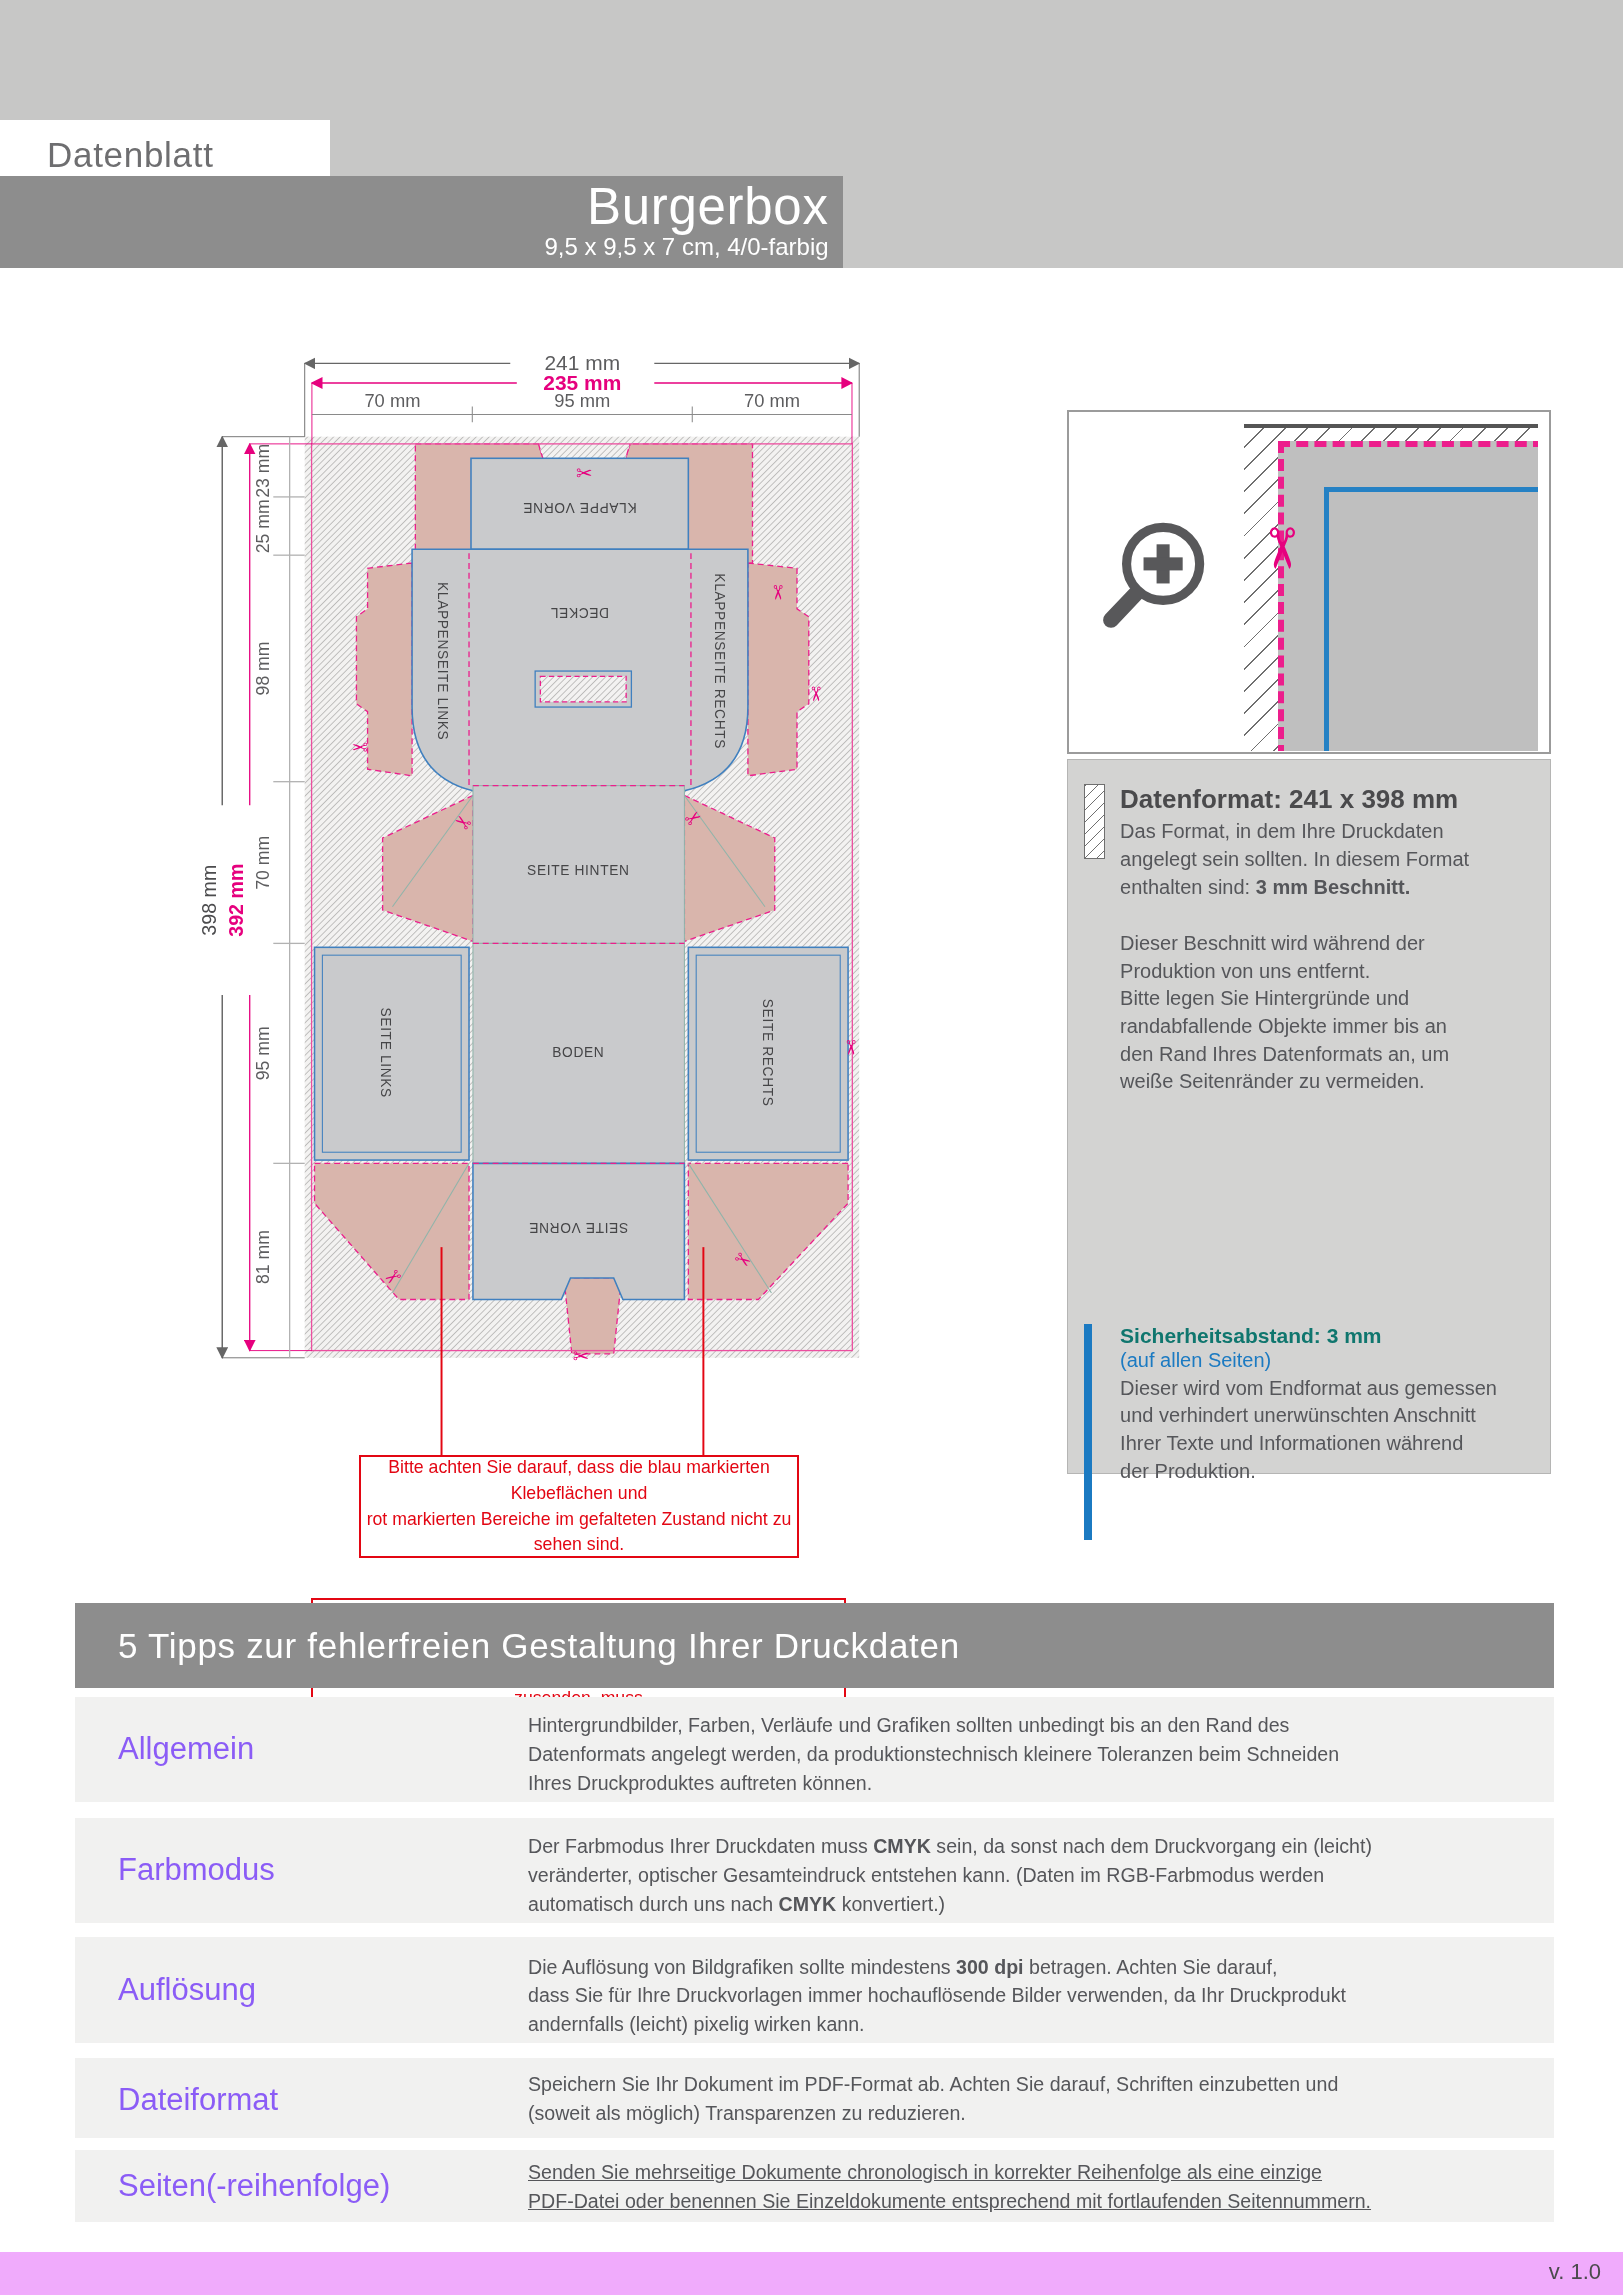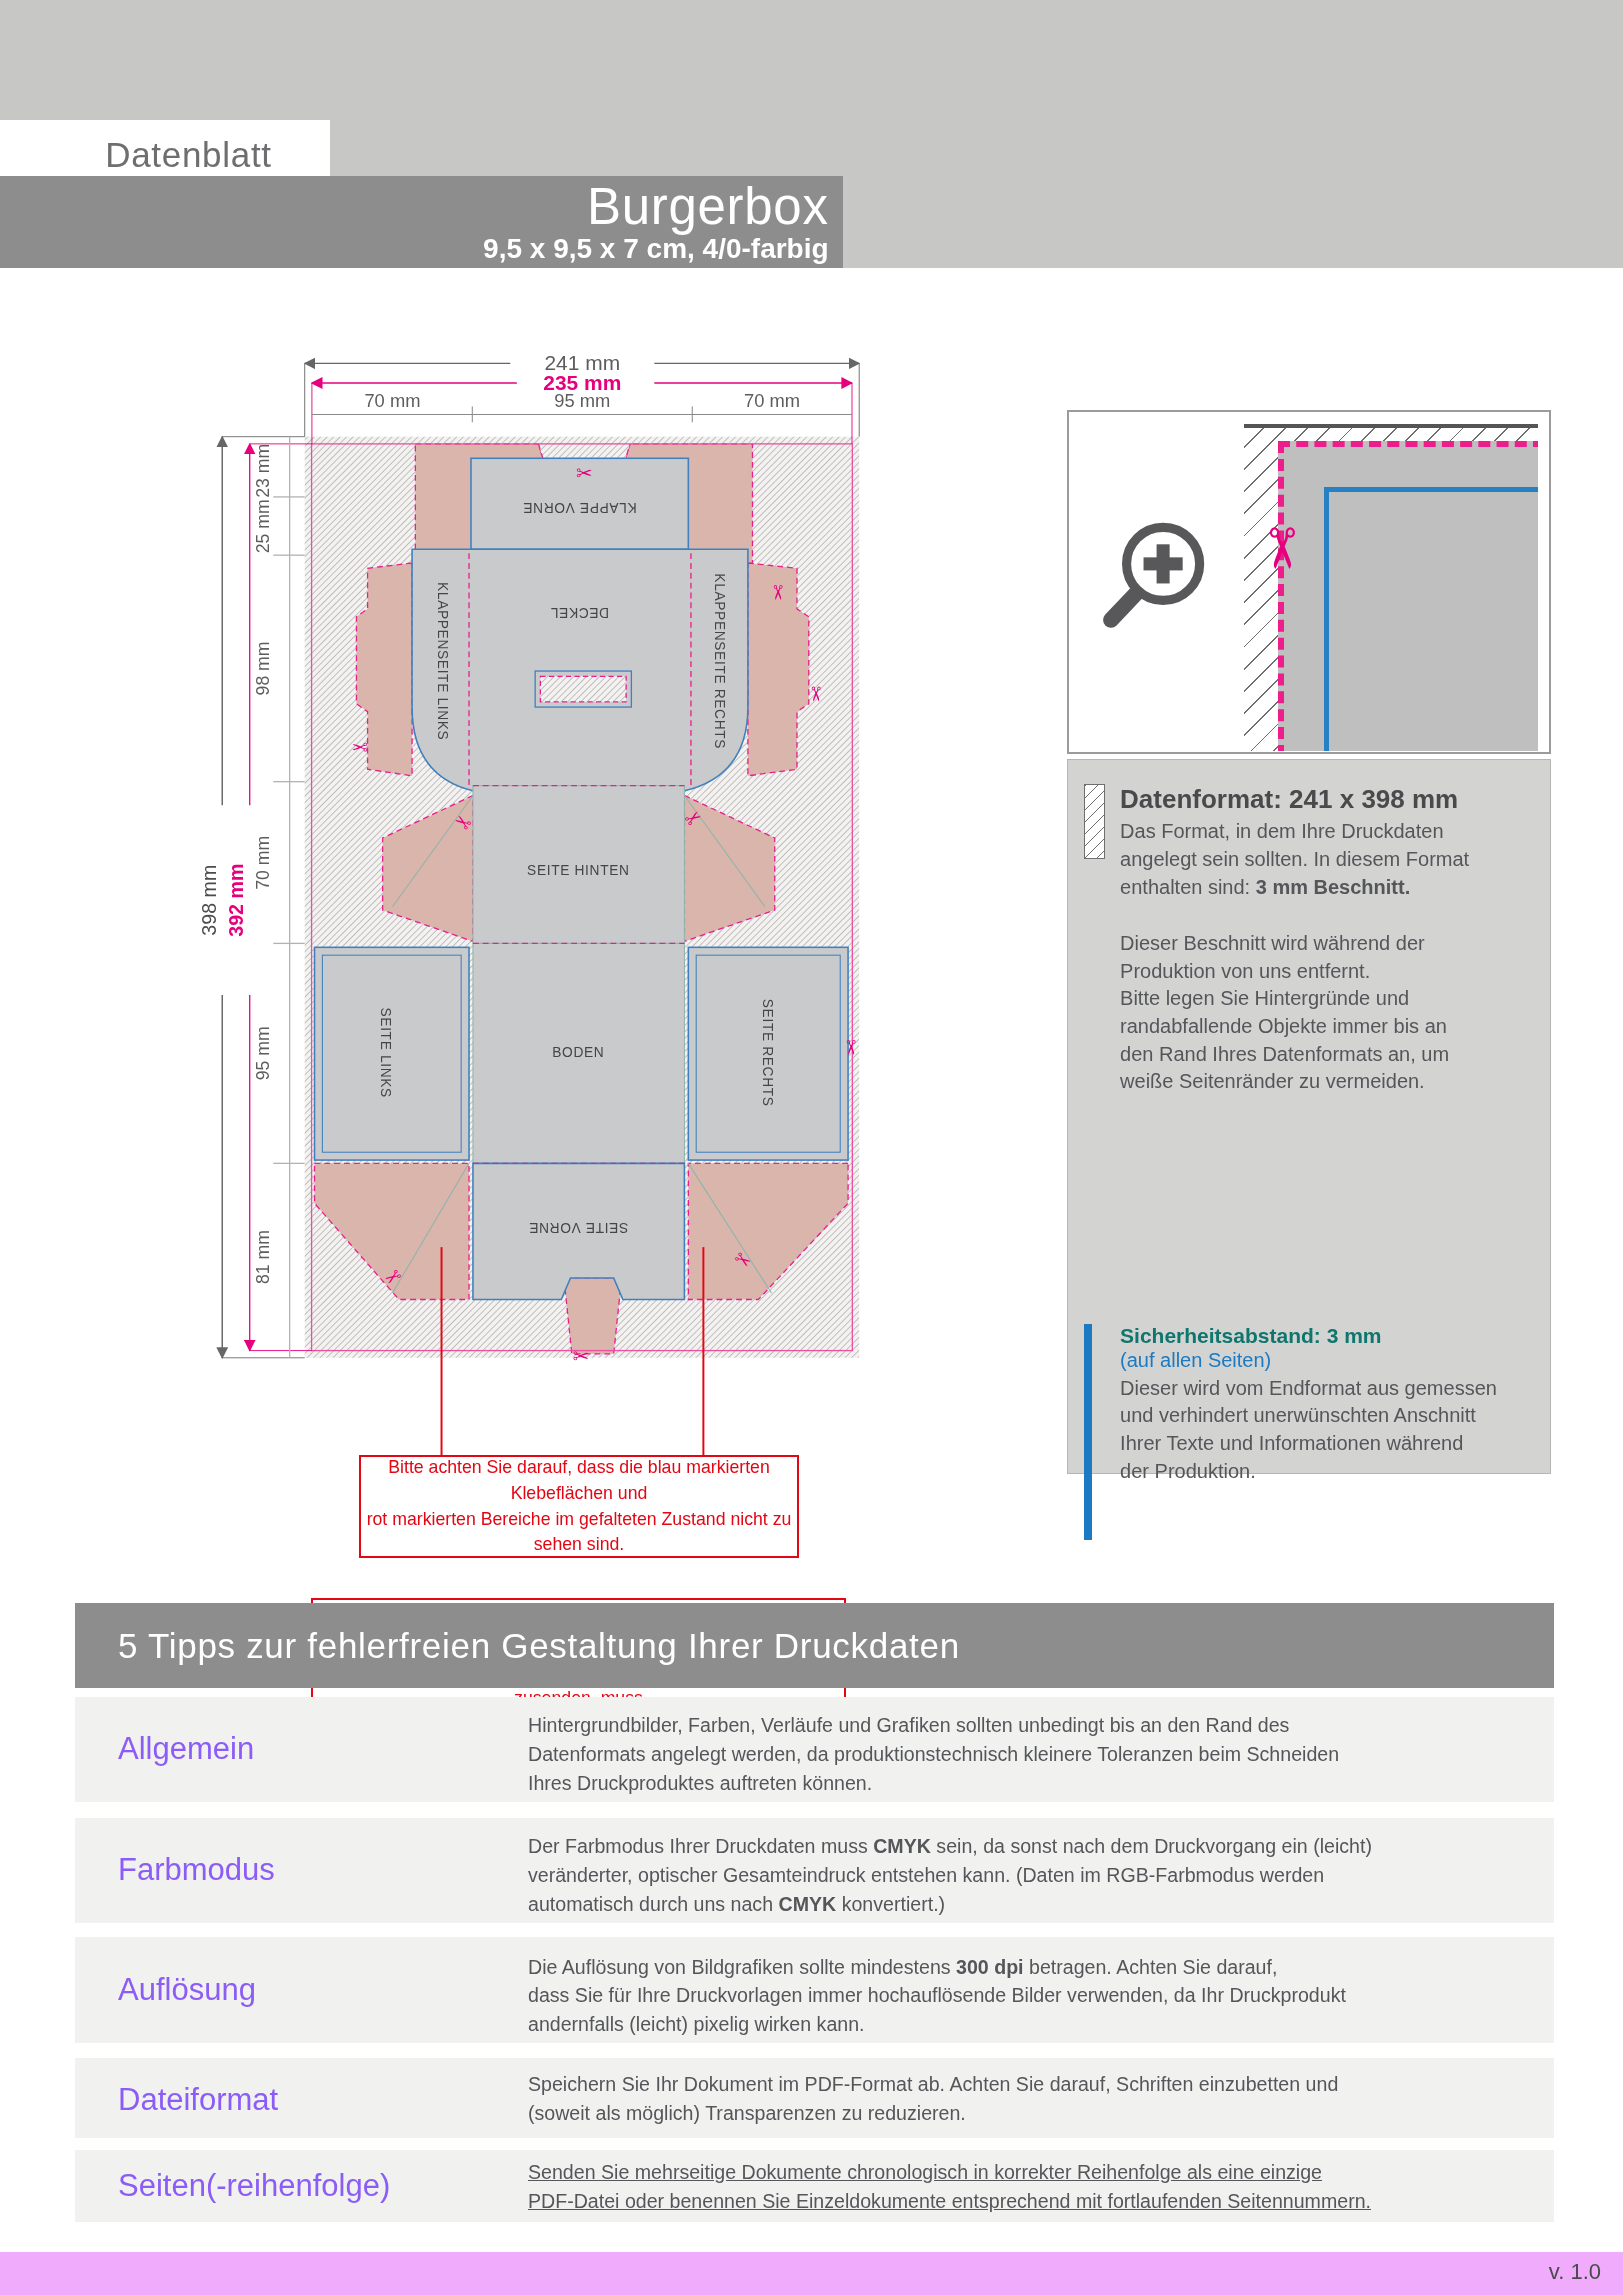--- a/index.html
+++ b/index.html
@@ -2,25 +2,25 @@
 <html style="font-size:10.5px"><head>
 <meta charset="utf-8">
 <style>
   html,body{margin:0;padding:0;}
   body{width:1623px;height:2295px;background:#ffffff;font-family:"Liberation Sans",sans-serif;position:relative;}
   .abs{position:absolute;}
   .pre{white-space:pre-line;}
 
   
   .top-band{left:0;top:0;width:1623px;height:268px;background:#c7c7c6;}
-  .datenblatt-box{left:0;top:120px;width:330px;height:69px;background:#ffffff;display:flex;align-items:center;justify-content:center;}
+  .datenblatt-box{left:0;top:120px;width:330px;height:69px;background:#ffffff;display:flex;align-items:center;}
   .datenblatt-box span{font-size:35px;color:#6e6e70;padding-left:47px;letter-spacing:0.7px;}
   .title-bar{left:0;top:176px;width:843px;height:92px;background:#8d8d8d;color:#ffffff;text-align:right;}
   .title-bar .t1{font-size:51px;font-weight:400;letter-spacing:0.7px;line-height:1;margin:5.2px 14.4px 0 0;}
-  .title-bar .t2{font-size:28px;font-weight:700;margin:1.3px 14.4px 0 0;}
+  .title-bar .t2{font-size:24px;font-weight:400;margin:1.3px 14.4px 0 0;}
 
   
   .diagram-svg{left:196px;top:347px;width:694px;height:1126px;pointer-events:none;}
   svg text{font-family:"Liberation Sans",sans-serif;}
 
   
   .note{border:2px solid #e30613;color:#e30613;background:#fff;text-align:center;
         font-size:17.7px;line-height:1.45;display:flex;align-items:center;justify-content:center;}
   .note1{left:359px;top:1455px;width:436px;height:99px;}
   .note2{left:311px;top:1598px;width:531px;height:147px;}

